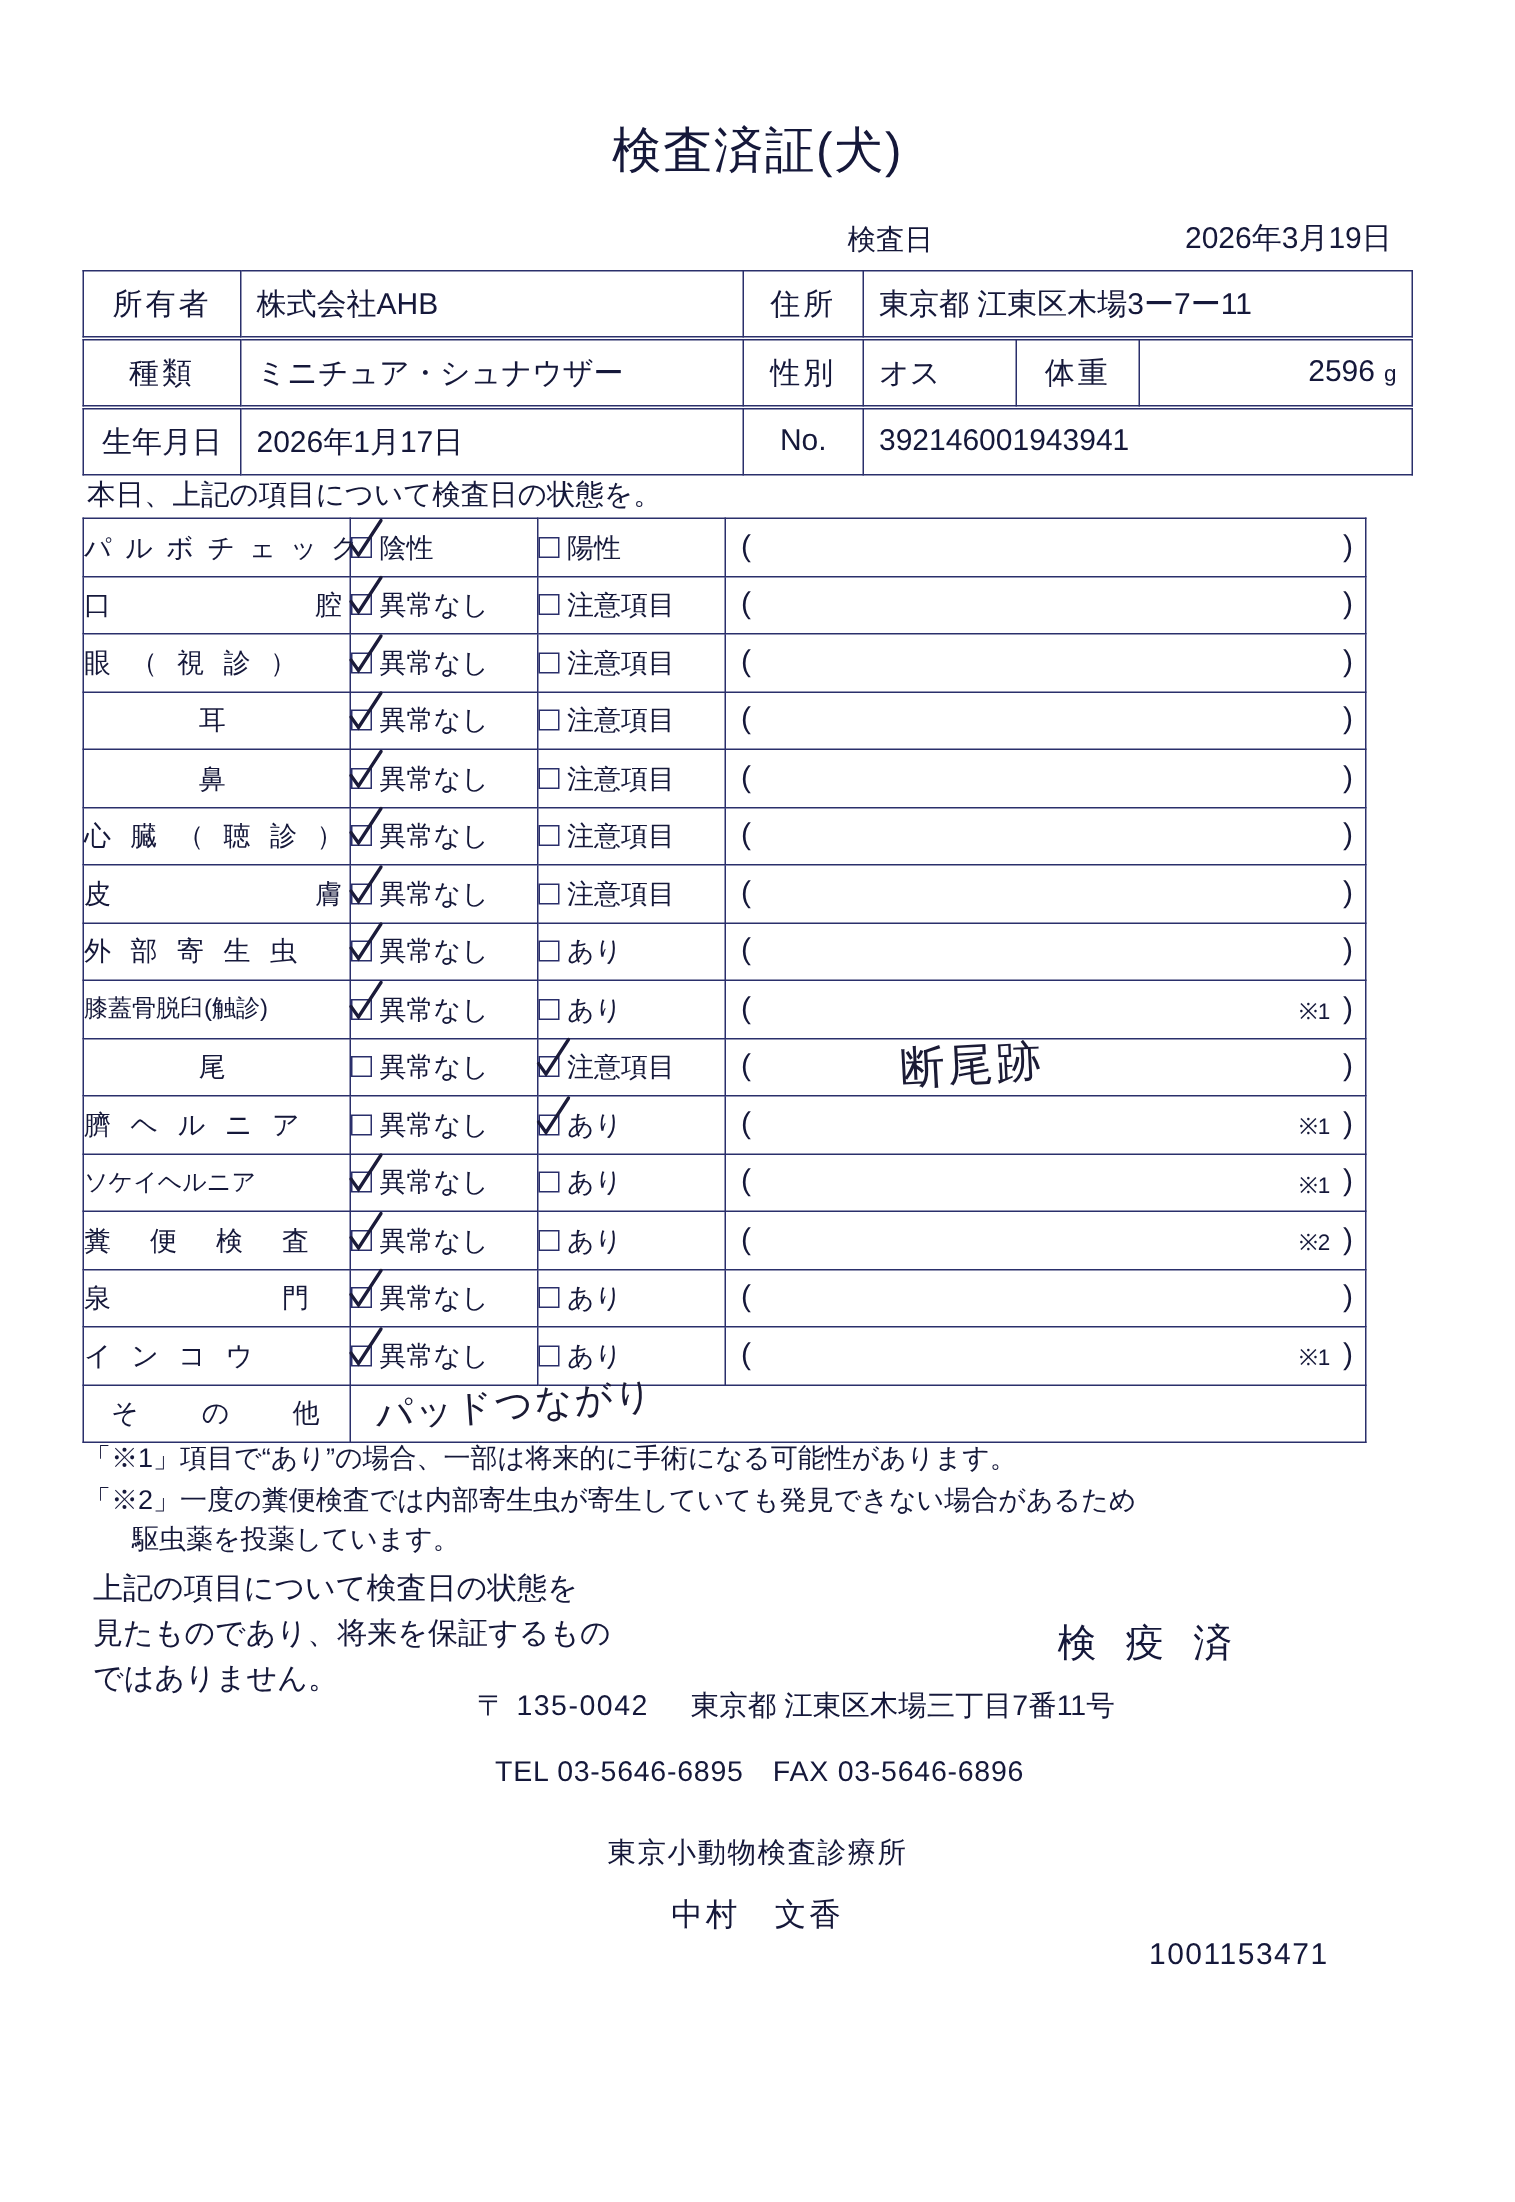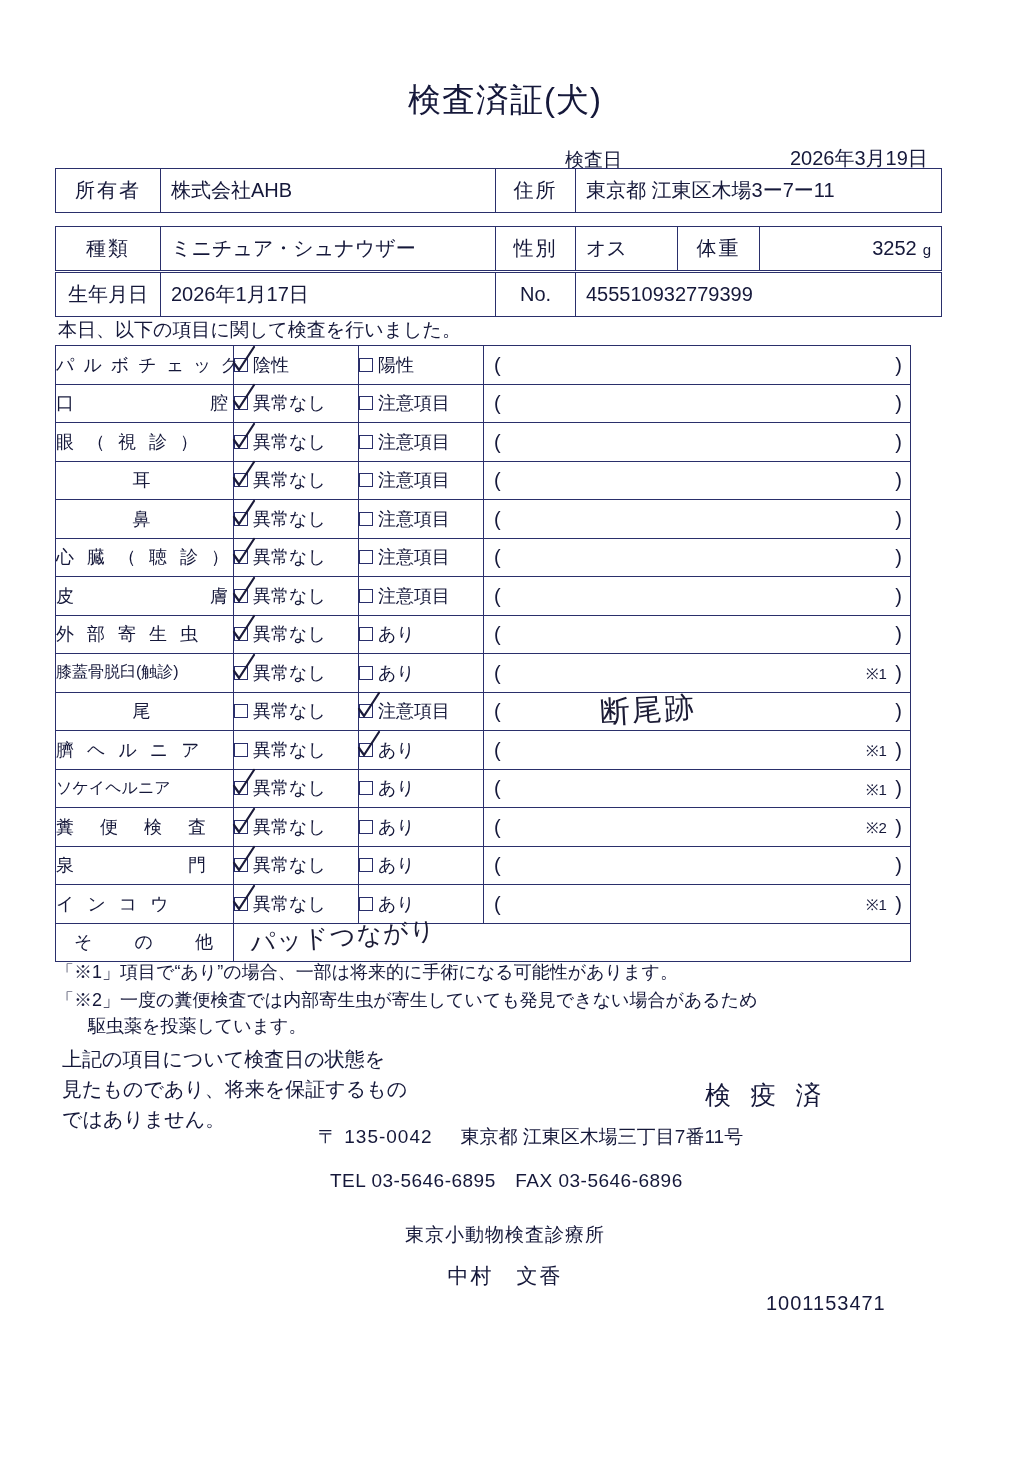--- a/index.html
+++ b/index.html
@@ -41,21 +41,21 @@
   .exam-date-value {
     position: absolute;
     left: 790px; top: 145px;
     font-size: 20px;
     color: #15183a;
   }
 
   
   .info-table {
     position: absolute;
-    left: 55px; top: 168px;
+    left: 55px; top: 180px;
     width: 886px;
     border-collapse: collapse;
     table-layout: fixed;
   }
   .info-table td {
     border: 1.6px solid #2a2f6b;
     height: 44px;
     padding: 0 10px;
     font-size: 20px;
     vertical-align: middle;
@@ -286,44 +286,44 @@
         <col style="width:182px">
     </colgroup>
     <tbody>
       <tr>
         <td class="lbl">種類</td>
         <td class="val-small">ミニチュア・シュナウザー</td>
         <td class="lbl">性別</td>
         <td>オス</td>
         <td class="lbl">体重</td>
         <td class="weight-cell">
-          <span>3252</span><span class="weight-unit">g</span>
+          <span>2596</span><span class="weight-unit">g</span>
         </td>
       </tr>
     </tbody>
   </table>
 
   <table class="info-table" style="top:272px">
     <colgroup>
       <col style="width:105px">
         <col style="width:335px">
       <col style="width:80px">
         <col style="width:366px">
     </colgroup>
     <tbody>
       <tr>
         <td class="lbl" style="letter-spacing:0">生年月日</td>
         <td>2026年1月17日</td>
         <td class="lbl" style="letter-spacing:0">No.</td>
-        <td>455510932779399</td>
+        <td>392146001943941</td>
       </tr>
     </tbody>
   </table>
 
-  <div class="intro">本日、以下の項目に関して検査を行いました。</div>
+  <div class="intro">本日、上記の項目について検査日の状態を。</div>
 
   <table class="check-table">
     <colgroup>
       <col style="width:178px">
         <col style="width:125px">
         <col style="width:125px">
         <col>
     </colgroup>
     <tbody id="check-rows">
         <tr>

